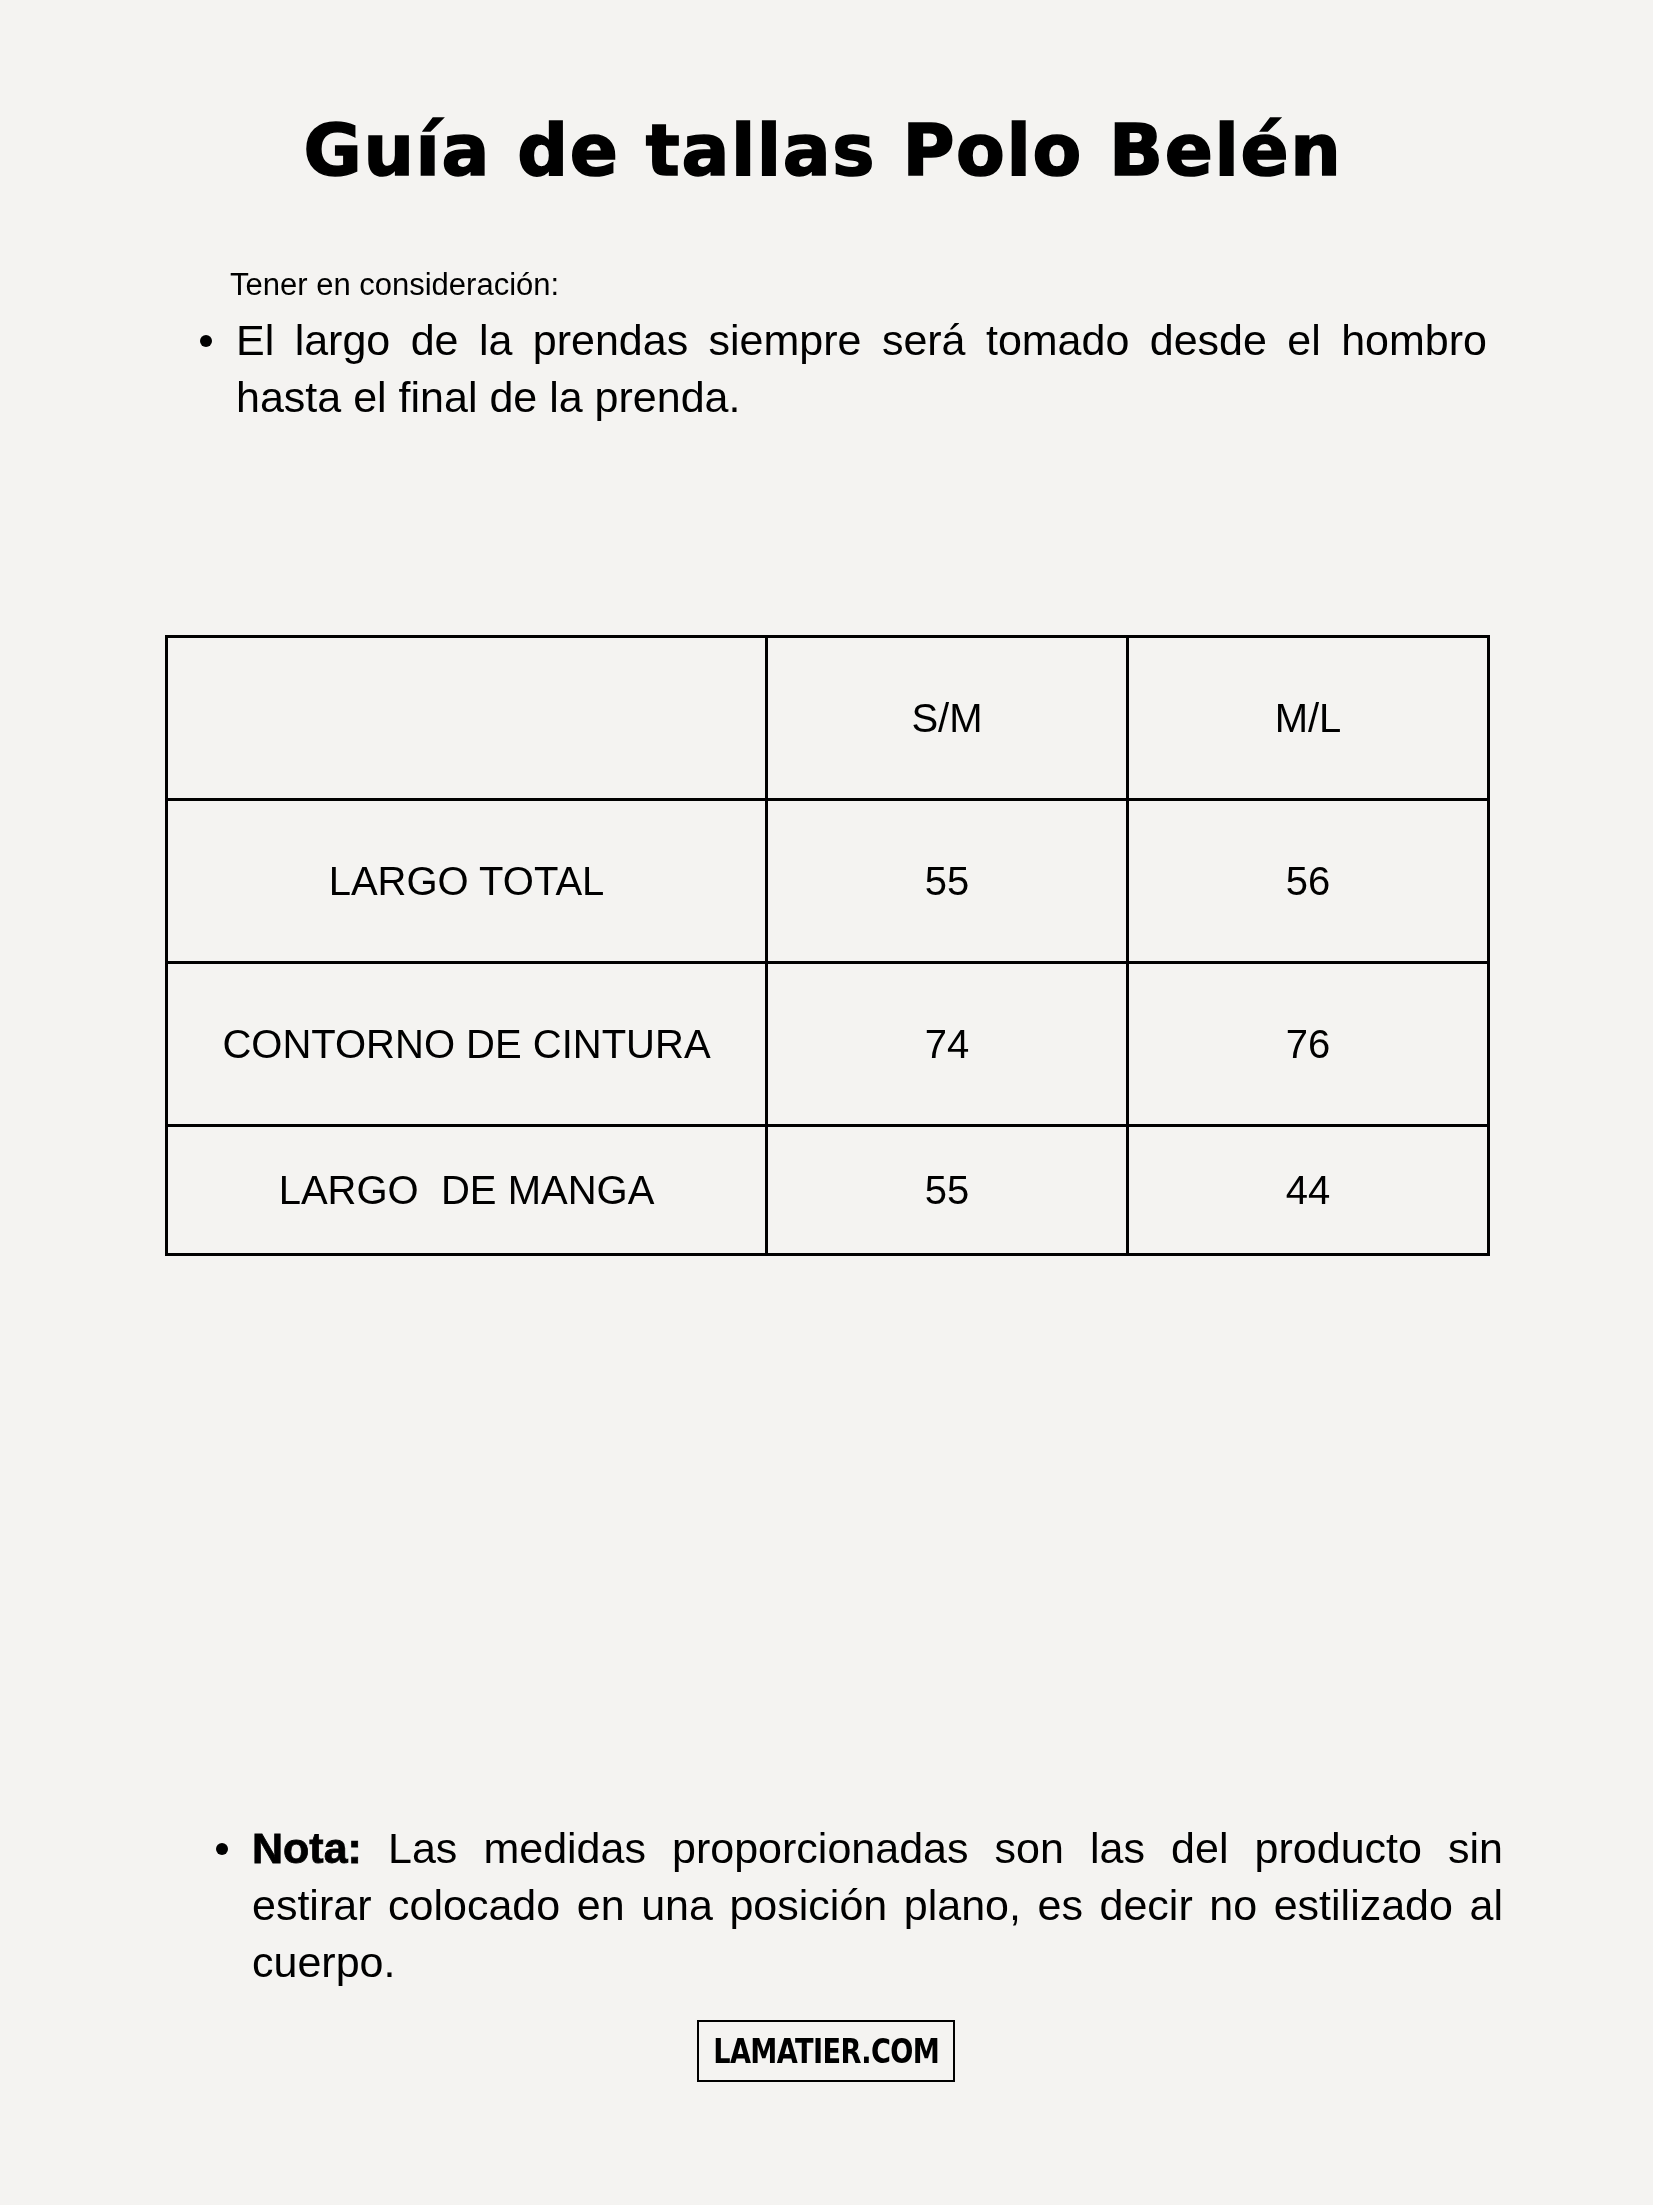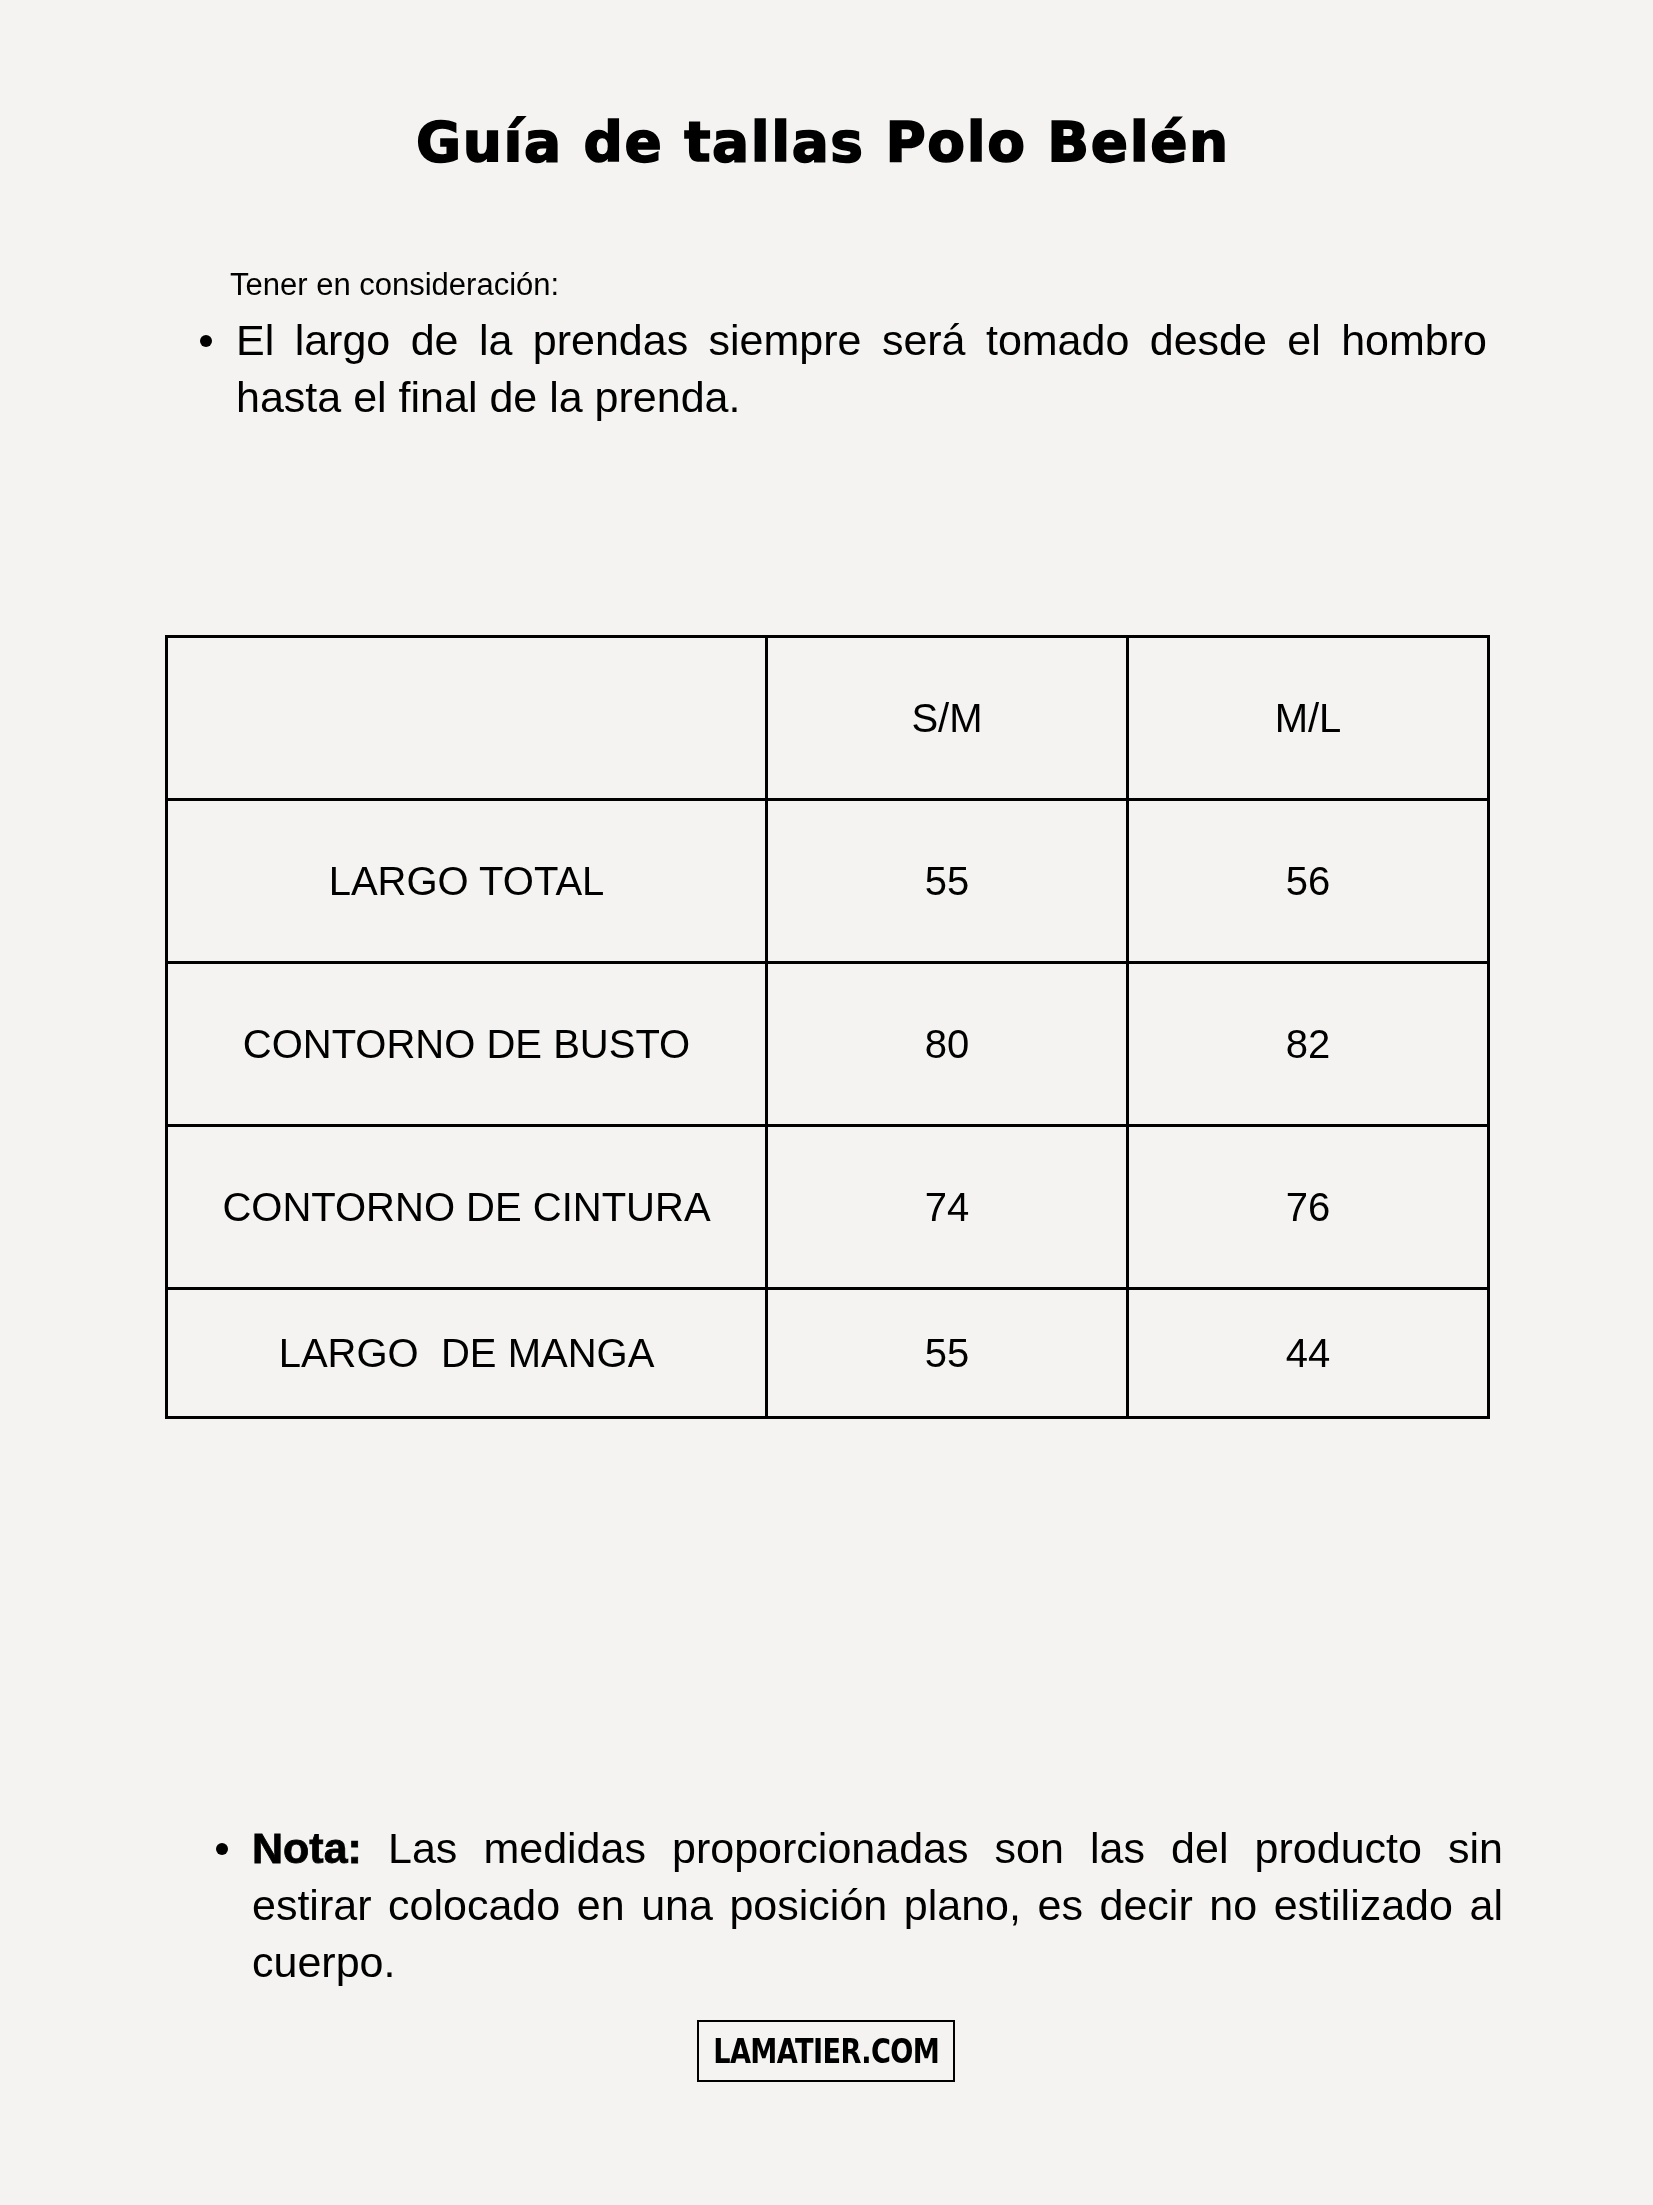--- a/index.html
+++ b/index.html
@@ -16,21 +16,21 @@
       overflow: hidden;
     }
     .title {
       position: absolute;
       left: 0;
       width: 1654px;
       top: 115px;
       text-align: center;
       font-family: "DejaVu Sans", sans-serif;
       font-weight: 900;
-      font-size: 55px;
+      font-size: 71px;
       letter-spacing: 1.6px;
       line-height: 1;
       transform: scaleX(1.0);
       padding-right: 8px;
       box-sizing: border-box;
     }
     .title span {
       display: inline-block;
       font-weight: bold;
       -webkit-text-stroke: 1.6px #000;
@@ -155,25 +155,20 @@
     <th></th>
     <th>S/M</th>
     <th>M/L</th>
   </tr>
   <tr class="r-tall">
     <td>LARGO TOTAL</td>
     <td>55</td>
     <td>56</td>
   </tr>
   <tr class="r-tall">
-    <td>CONTORNO DE BUSTO</td>
-    <td>80</td>
-    <td>82</td>
-  </tr>
-  <tr class="r-tall">
     <td>CONTORNO DE CINTURA</td>
     <td>74</td>
     <td>76</td>
   </tr>
   <tr class="r-short">
     <td style="white-space:pre;">LARGO  DE MANGA</td>
     <td>55</td>
     <td>44</td>
   </tr>
 </tbody>

